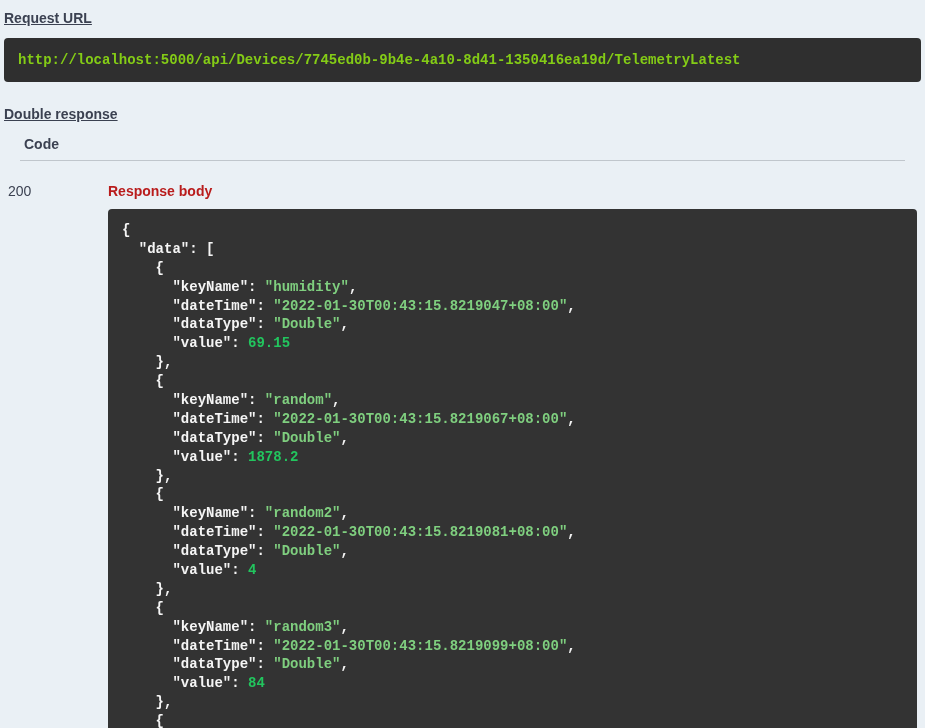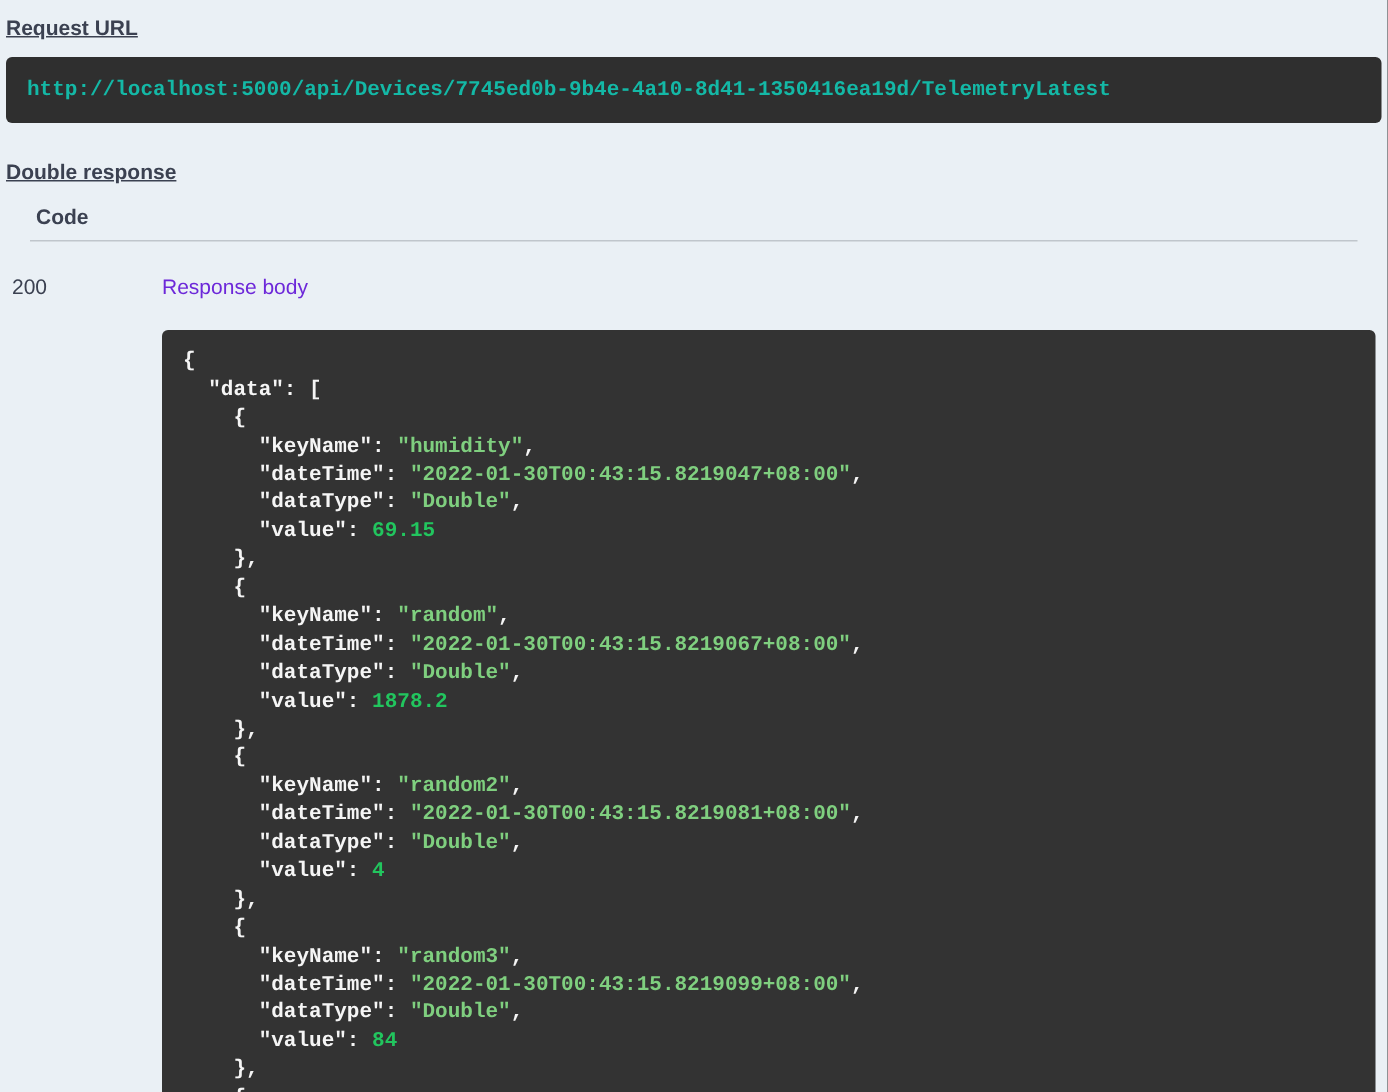--- a/index.html
+++ b/index.html
@@ -13,21 +13,21 @@
     }
     .section-title {
       font-size: 14px;
       font-weight: 700;
       padding: 10px 4px 8px 4px;
       color: #3b4151;
       text-decoration: underline;
     }
     .url-box {
       background: #2f2f2f;
-      color: #14b8a6;
+      color: #84cc16;
       border-radius: 4px;
       padding: 14px 14px;
       margin: 4px 4px 14px 4px;
       font-family: "Courier New", Consolas, monospace;
       font-size: 14px;
       font-weight: 700;
       white-space: nowrap;
       overflow: hidden;
     }
     .table-header {
@@ -57,23 +57,23 @@
       width: 100px;
       font-size: 14px;
       font-weight: 400;
       color: #3b4151;
     }
     .details-content {
       flex: 1;
     }
     .resp-body-title {
       font-size: 14px;
-      font-weight: 400;
-      color: #6d28d9;
-      margin-bottom: 21px;
+      font-weight: 700;
+      color: #b91c1c;
+      margin-bottom: 10px;
     }
     .json-box {
       background: #333333;
       color: #f5f5f5;
       border-radius: 4px;
       padding: 12px 14px;
       font-family: Consolas, "Courier New", monospace;
       font-size: 14px;
       font-weight: 700;
       line-height: 1.35;

